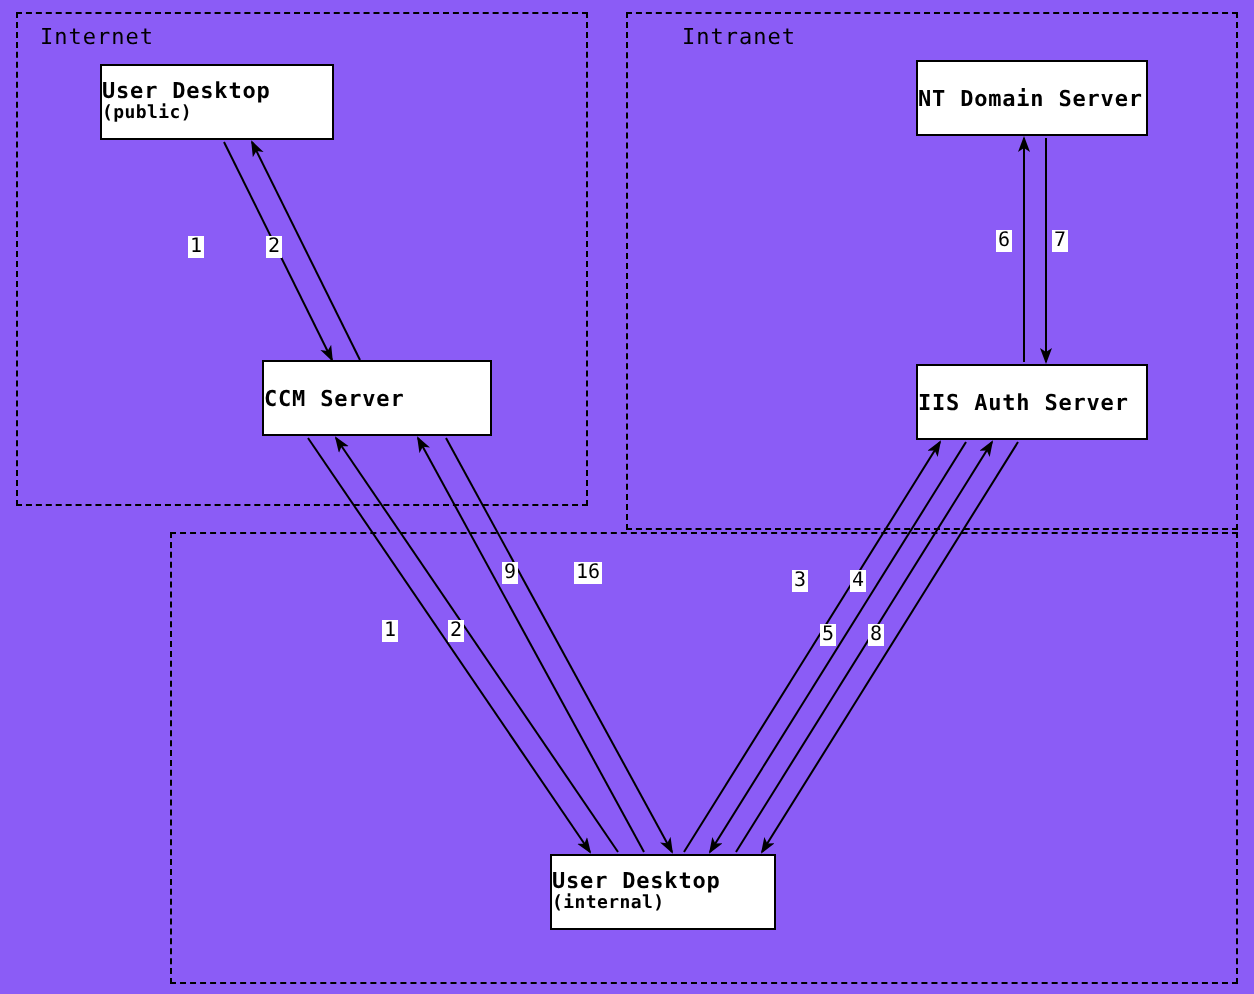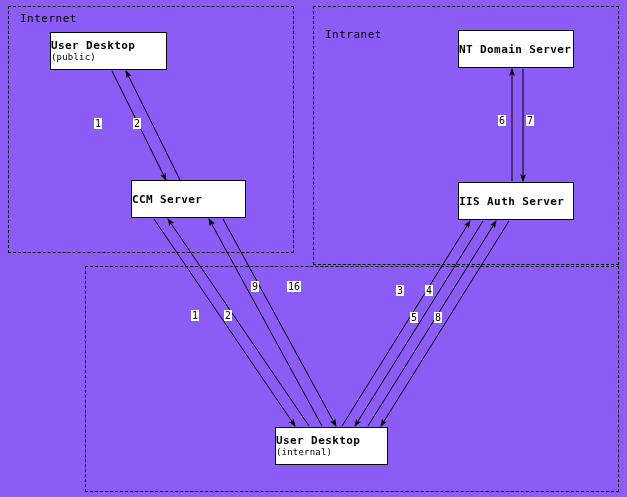--- a/index.html
+++ b/index.html
@@ -51,21 +51,21 @@
     font-size: 11px;
     font-weight: bold;
     color: #000000;
     white-space: nowrap;
     letter-spacing: 0.4px;
     line-height: 13px;
   }
   .node-sub {
     font-family: "DejaVu Sans Mono", "Liberation Mono", monospace;
     font-size: 9px;
-    font-weight: normal;
+    font-weight: bold;
     color: #000000;
     white-space: nowrap;
     letter-spacing: 0.2px;
     line-height: 11px;
   }
   .edge-label {
     position: absolute;
     font-family: "DejaVu Sans Mono", "Liberation Mono", monospace;
     font-size: 10px;
     color: #000000;
@@ -77,21 +77,21 @@
 </style>
 </head>
 <body>
 
 <div id="canvas">
 
   <div class="zone" id="zone-internet" style="left: 8px; top: 6px; width: 286px; height: 247px;"></div>
   <div class="zone-label" id="zone-internet-label" style="left: 20px; top: 12px;">Internet</div>
 
   <div class="zone" id="zone-intranet" style="left: 313px; top: 6px; width: 306px; height: 259px;"></div>
-  <div class="zone-label" id="zone-intranet-label" style="left: 325px; top: 12px; margin-top: 16px;">Intranet</div>
+  <div class="zone-label" id="zone-intranet-label" style="left: 341px; top: 12px;">Intranet</div>
 
   <div class="zone" id="zone-internal" style="left: 85px; top: 266px; width: 534px; height: 226px;"></div>
 
   <svg class="layer" id="edge-layer" viewBox="0 0 627 497">
     <defs>
       <marker id="arrowhead" markerWidth="8" markerHeight="8" refX="7" refY="3" orient="auto" markerUnits="strokeWidth">
         <path d="M0,0 L8,3 L0,6 L2,3 Z" fill="#000000"></path>
       </marker>
     </defs>
     <g id="edge-lines" stroke="#000000" stroke-width="1" fill="none">

